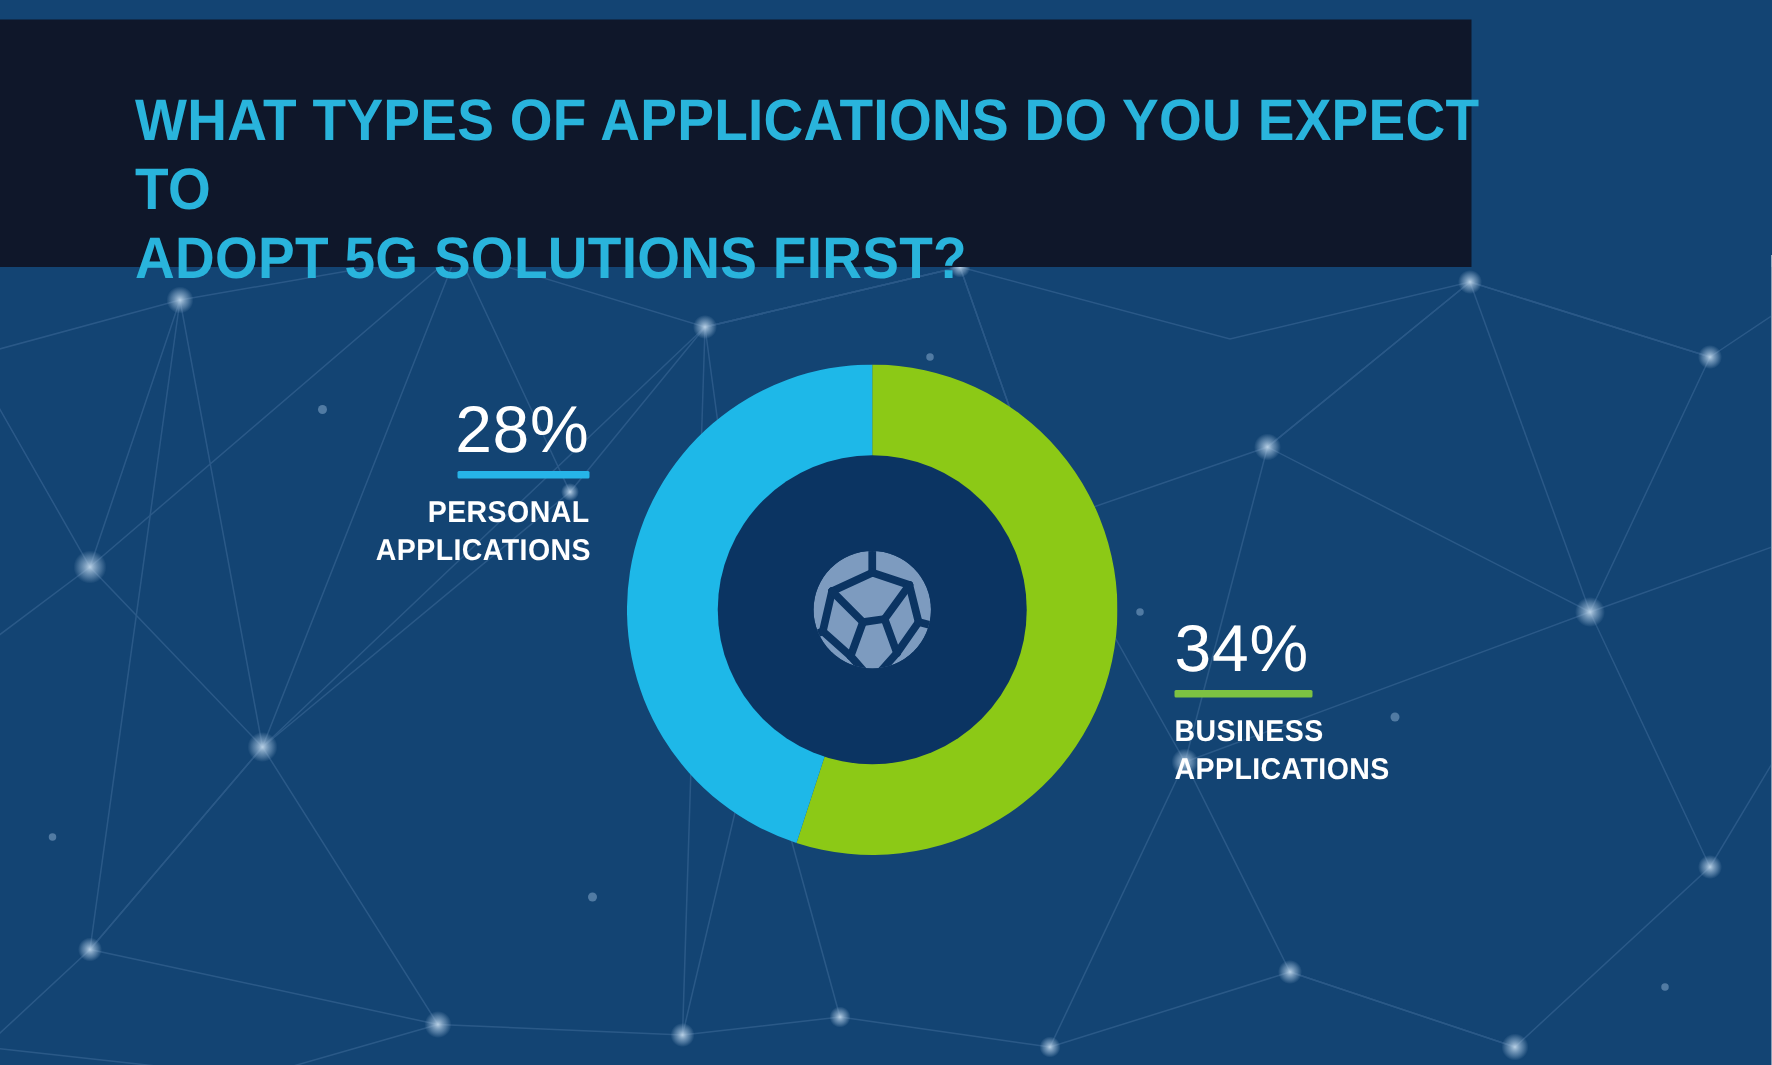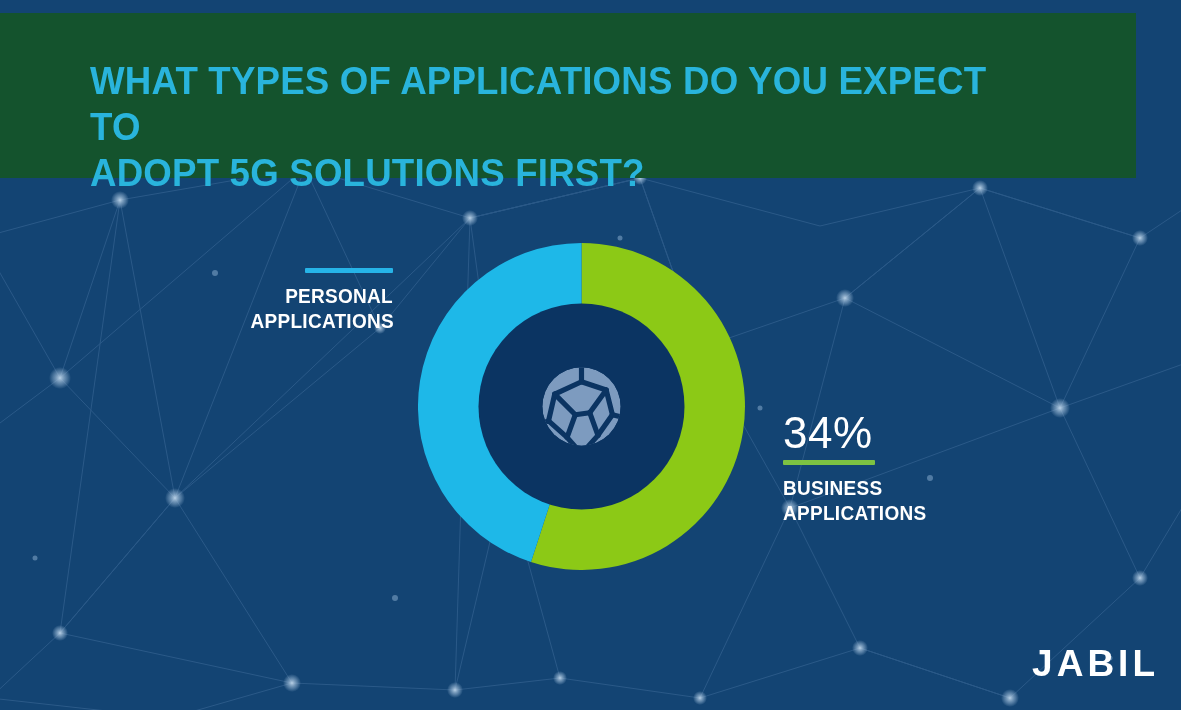--- a/index.html
+++ b/index.html
@@ -22,24 +22,25 @@
     overflow: hidden;
     background: #134473;
   }
 
   
 
   .title-band {
     position: absolute;
     left: 0;
     top: 13px;
-    width: 1136px;
+    width: 949px;
     height: 165px;
-    background: #14532d;
+    background: #0f172a;
     z-index: 5;
+    padding-left: 32px;
   }
 
   .title-text {
     position: absolute;
     left: 90px;
     top: 45px;
     width: 960px;
     margin: 0;
     color: #29B4DC;
     font-family: "Liberation Sans", sans-serif;
@@ -279,27 +280,27 @@
           <path d="M36 80 L50 96"></path>
           <path d="M66 78 L50 96"></path>
           <path d="M18 64 L2 70"></path>
           <path d="M80 58 L96 62"></path>
         </g>
       </g>
     </svg>
   </div>
 
   <div class="stat stat-personal">
+    <span class="stat-pct">28%</span>
     <span class="stat-rule"></span>
     <span class="stat-label">PERSONAL
 APPLICATIONS</span>
   </div>
 
   <div class="stat stat-business">
     <span class="stat-pct">34%</span>
     <span class="stat-rule"></span>
     <span class="stat-label">BUSINESS
 APPLICATIONS</span>
   </div>
 
-  <div class="brand-logo">JABIL</div>
 
 </div>
 
 </body></html>

